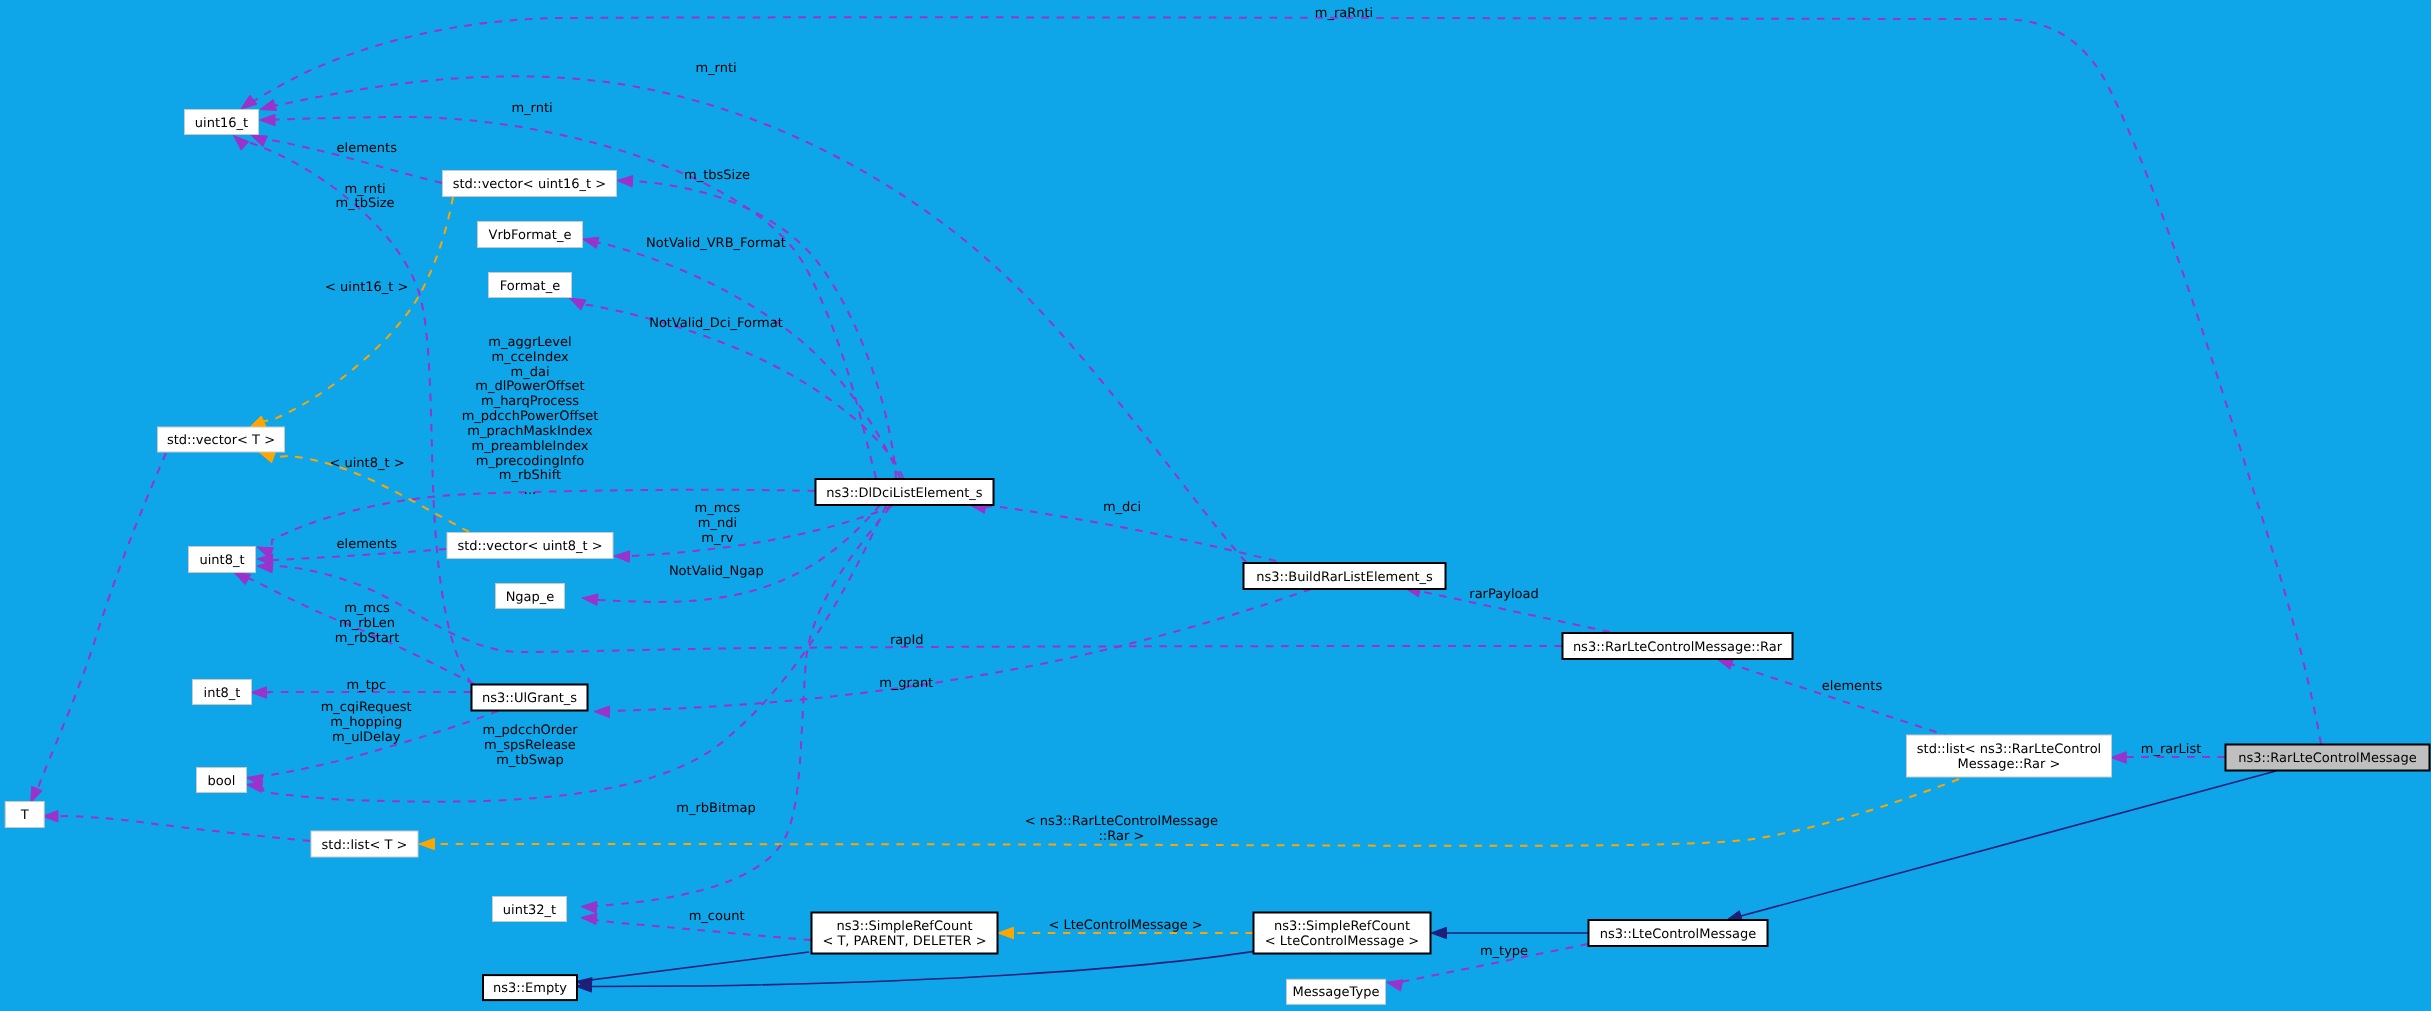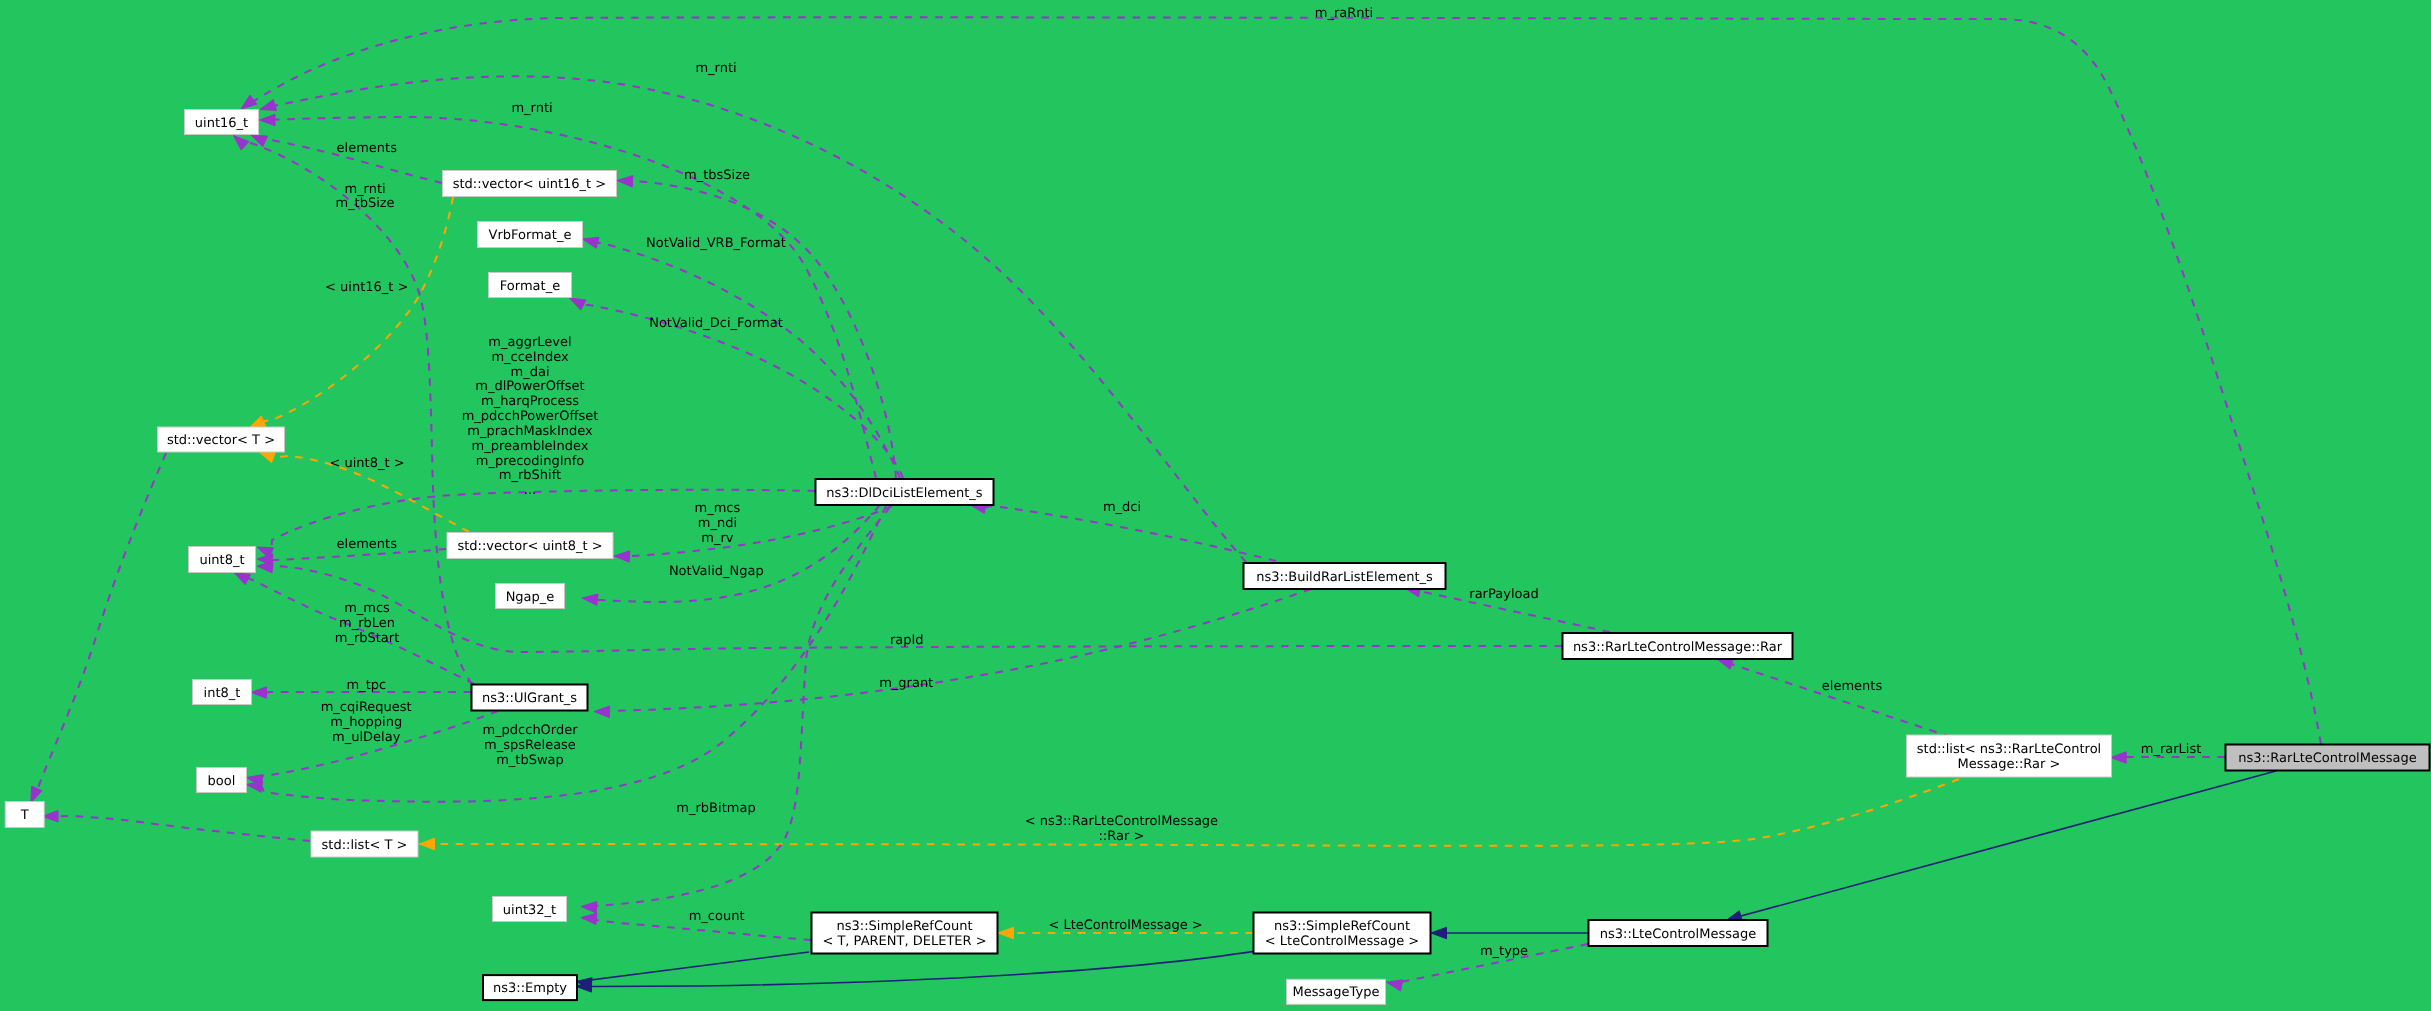--- a/index.html
+++ b/index.html
@@ -1,17 +1,17 @@
 <!DOCTYPE html>
 <html><head>
 <meta charset="utf-8">
 <title>collaboration diagram</title>
 <style>
   html,body{margin:0;padding:0;background:#ffffff;-webkit-font-smoothing:antialiased;text-rendering:geometricPrecision;}
-  #diagram{width:2431px;height:1011px;position:relative;background:#22c55e;overflow:hidden;}
+  #diagram{width:2431px;height:1011px;position:relative;background:#0ea5e9;overflow:hidden;}
   svg#canvas{display:block;shape-rendering:geometricPrecision;}
   text{font-family:"DejaVu Sans",sans-serif;font-size:13px;fill:#000000;}
   .nb-plain{fill:#ffffff;stroke:#c8c8c8;stroke-width:1;}
   .nb-bold{fill:#ffffff;stroke:#000000;stroke-width:2;}
   .nb-hl{fill:#bfbfbf;stroke:#000000;stroke-width:2;}
   .e-usage{fill:none;stroke:#9a32cd;stroke-width:2;stroke-dasharray:7.6,7.6;}
   .e-templ{fill:none;stroke:#ffa500;stroke-width:2;stroke-dasharray:7.6,7.6;}
   .e-inherit{fill:none;stroke:#1f1f7a;stroke-width:1.6;}
   .a-usage{fill:#9a32cd;stroke:#9a32cd;stroke-width:1;}
   .a-templ{fill:#ffa500;stroke:#ffa500;stroke-width:1;}

